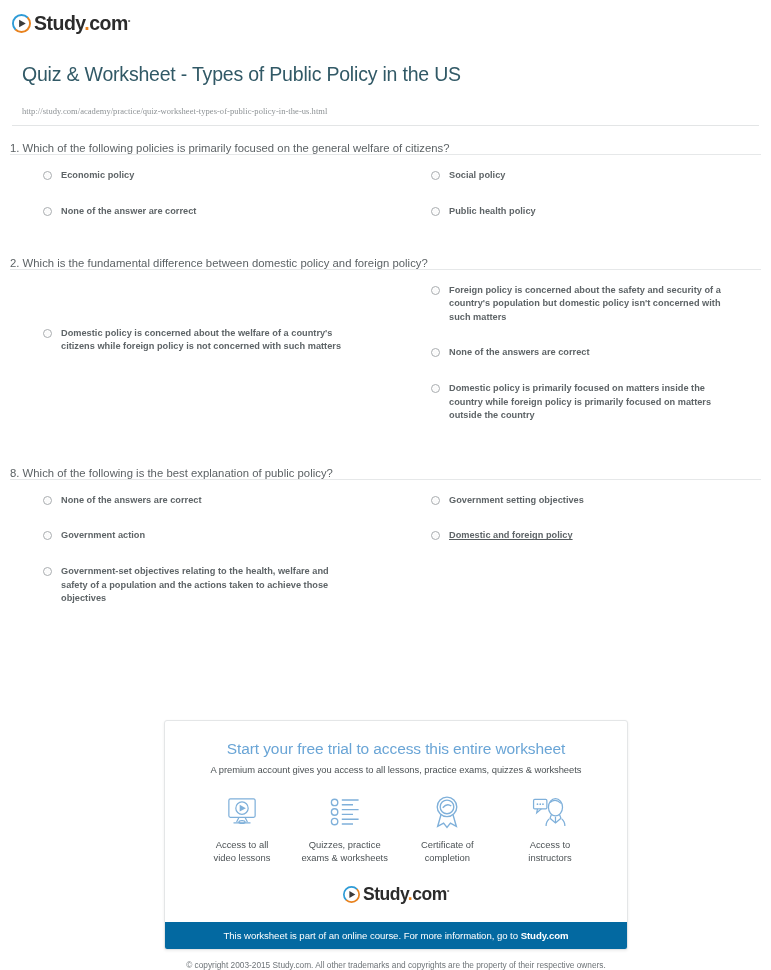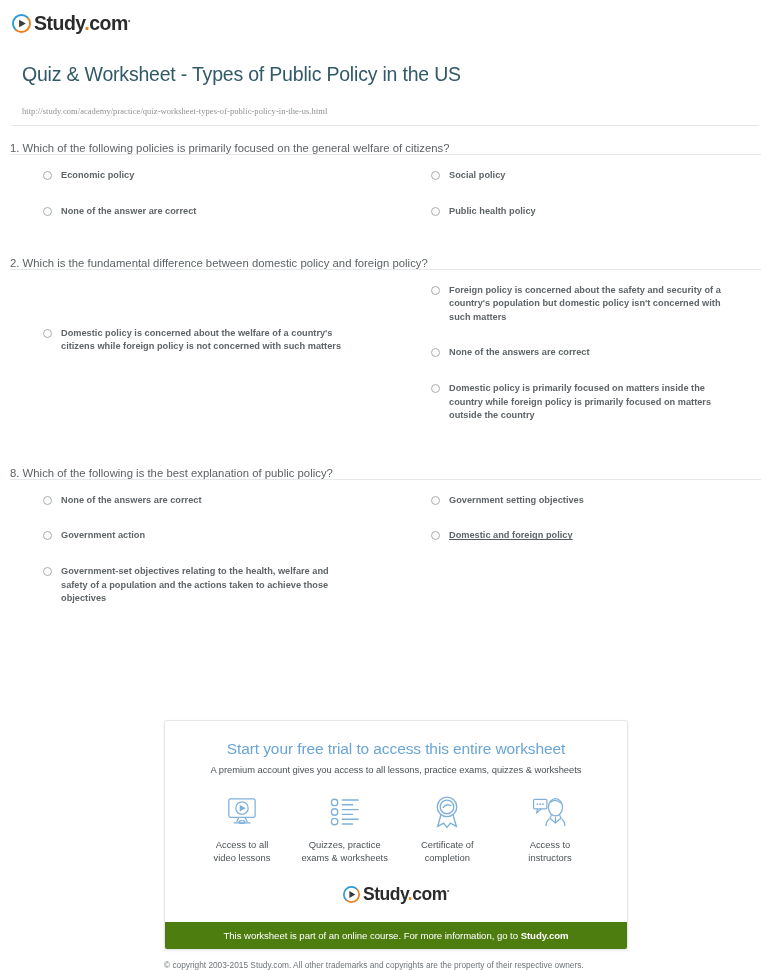--- a/index.html
+++ b/index.html
@@ -188,31 +188,31 @@
     align-items: center;
     justify-content: center;
     gap: 3px;
     margin-top: 17px;
     margin-bottom: 4px;
   }
   .promo-logo .logo-mark { width: 17px; height: 17px; flex: 0 0 17px; }
   .promo-logo .logo-word { font-size: 17.5px; }
 
   .promo-banner {
-    background: #4d7c0f;
+    background: #0369a1;
     color: #ffffff;
     text-align: center;
     font-size: 9.6px;
     padding: 8px 4px;
     letter-spacing: -0.05px;
   }
   .promo-banner b { font-weight: bold; }
 
   .copyright {
-    text-align: left;
+    text-align: center;
     font-size: 8.3px;
     color: #6e7478;
     line-height: 1.45;
     margin-top: 9px;
   }
 </style>
 </head>
 <body>
 
 <div class="page-head">

